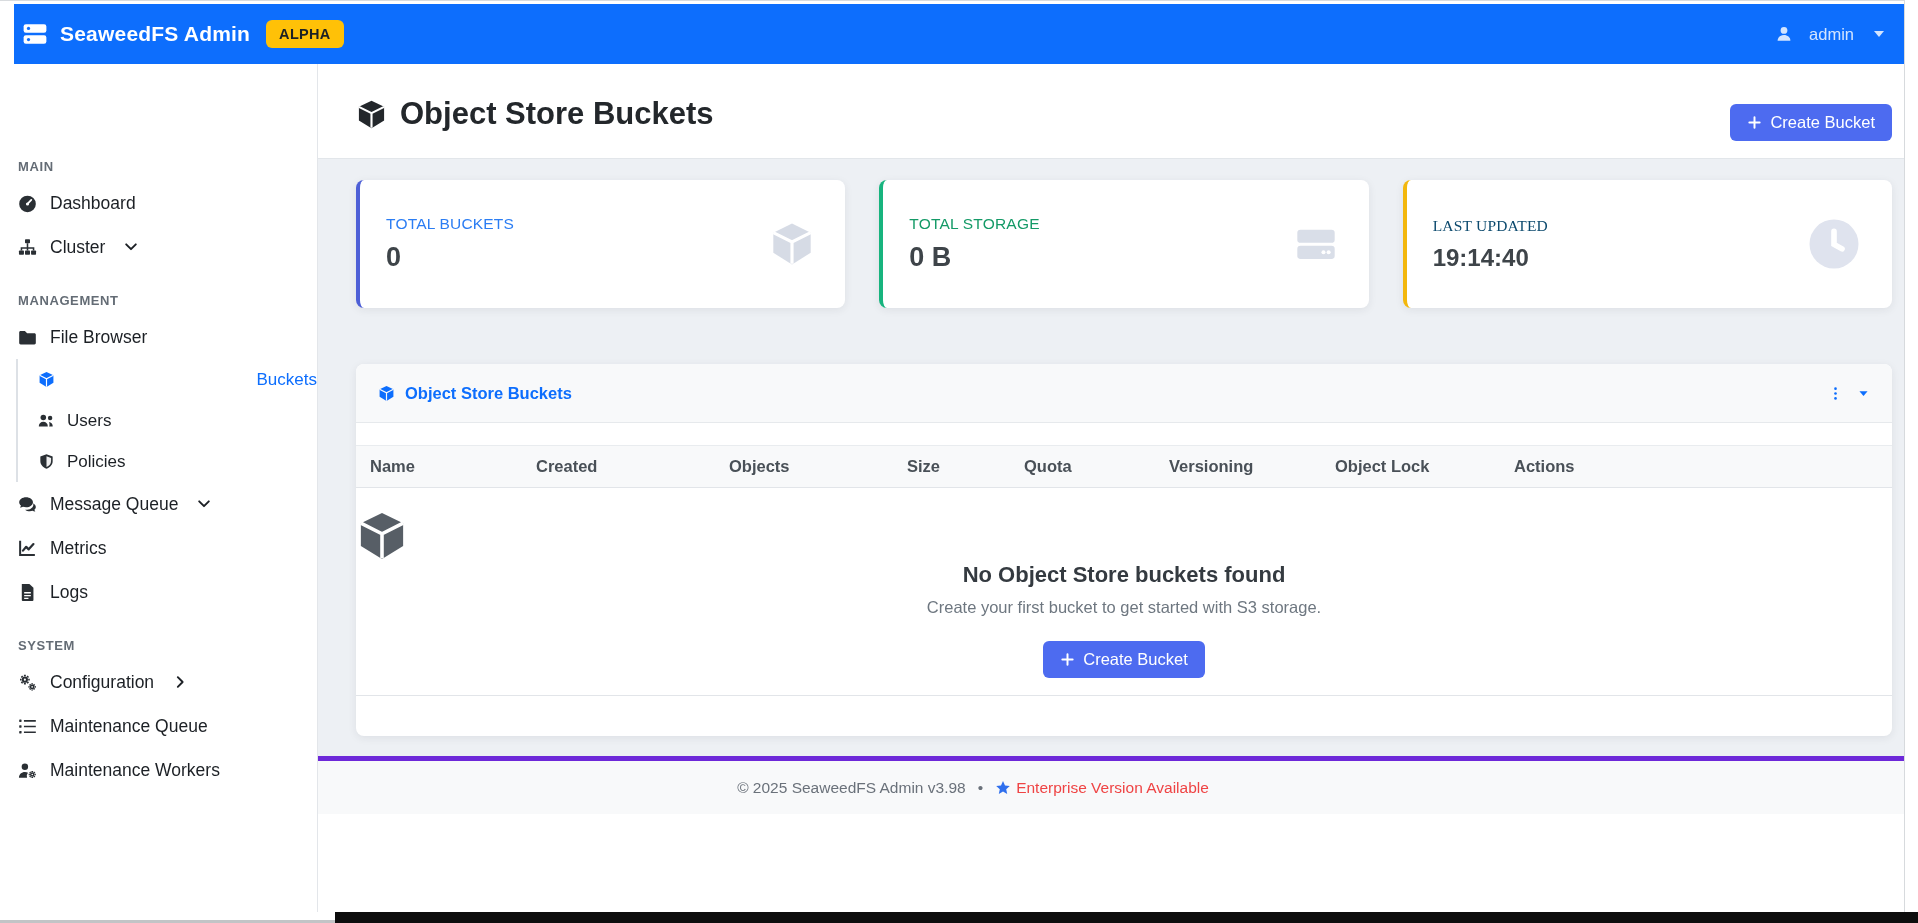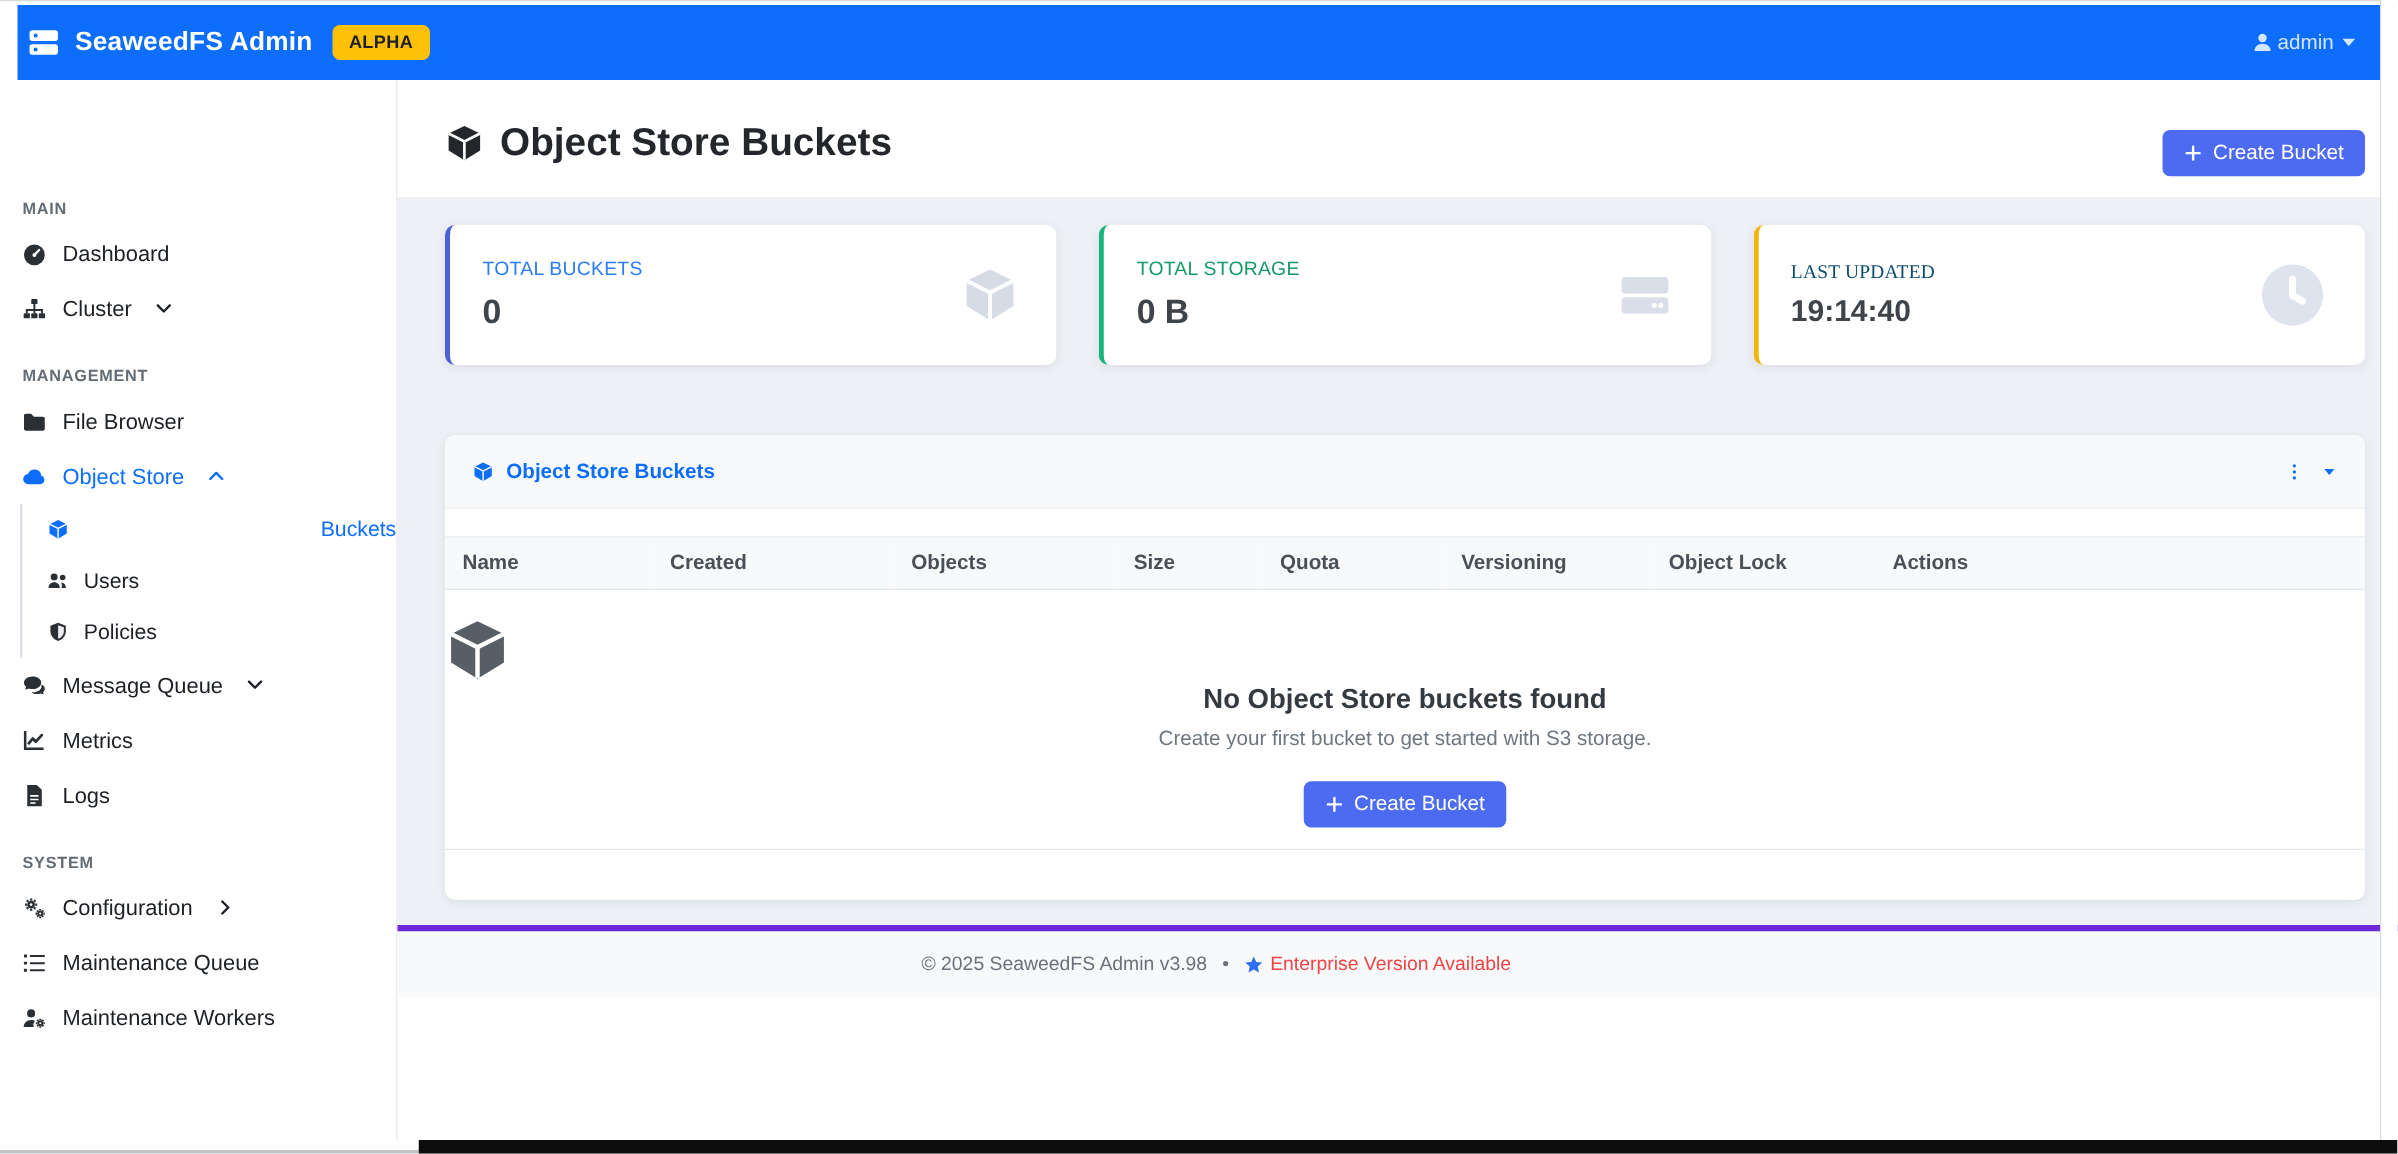--- a/index.html
+++ b/index.html
@@ -20,21 +20,21 @@
 
   
   .navbar { margin-left:14px; width:1890px; height:60px; background:#0d6efd;
     display:flex; align-items:center; padding:0 20px 0 8px; }
   .brand { display:flex; align-items:center; gap:12px; cursor:pointer; }
   .brand-icon { width:26px; height:26px; color:#ffffff; }
   .brand-text { color:#fff; font-size:21px; font-weight:bold; letter-spacing:.2px; }
   .alpha-badge { margin-left:16px; background:#ffc107; color:#1d2125; font-size:14.5px;
     font-weight:bold; padding:6px 13px; border-radius:6px; letter-spacing:.3px; }
   .nav-spacer { flex:1; }
-  .user-menu { display:flex; align-items:center; gap:3px; color:rgba(255,255,255,.82);
+  .user-menu { display:flex; align-items:center; gap:16px; color:rgba(255,255,255,.82);
     font-size:16.5px; cursor:pointer; }
   .user-menu .person { width:18px; height:18px; color:rgba(255,255,255,.82); }
   .caret-down { width:0; height:0; border-left:5.5px solid transparent; border-right:5.5px solid transparent;
     border-top:6px solid rgba(255,255,255,.82); margin-left:4px; }
 
   
   .layout { display:flex; height:848px; }
 
   
   .sidebar { width:318px; min-width:318px; background:#fff; border-right:1px solid #e3e6ea; padding-top:95px; }
@@ -60,21 +60,21 @@
   .page-title .ic { width:31px; height:31px; color:#23272b; }
 
   .btn-primary { display:inline-flex; align-items:center; gap:8px; background:#4d6bf0; color:#fff;
     border:none; border-radius:6px; font-family:inherit; font-size:16.5px; padding:9px 17px; cursor:pointer; }
   .btn-primary .plus { width:15px; height:15px; }
   .head-btn { margin-top:16px; }
 
   .band { background:#edf0f4; padding:21px 26px 20px 38px; }
 
   .stats { display:flex; gap:34px; margin-bottom:56px; }
-  .stat-card { flex:1; height:112px; background:#fff; border-radius:8px;
+  .stat-card { flex:1; height:128px; background:#fff; border-radius:8px;
     box-shadow:0 2px 8px rgba(33,40,50,.08); position:relative;
     display:flex; flex-direction:column; justify-content:center; padding:0 26px; }
   .stat-card.c1 { border-left:4px solid #4d5fd6; }
   .stat-card.c2 { border-left:4px solid #17b47e; }
   .stat-card.c3 { border-left:4px solid #f3b70c; }
   .stat-label { font-size:15.5px; margin-bottom:9px; letter-spacing:.2px; }
   .c1 .stat-label { color:#2b7df3; }
   .c2 .stat-label { color:#149a67; }
   .c3 .stat-label { color:#0c4a6e;font-family:Liberation Serif, serif; }
   .stat-value { font-size:27px; font-weight:bold; color:#3e4449; }
@@ -187,33 +187,20 @@
 
     <div class="nav-item">
       <span class="ic">
         <svg viewBox="0 0 16 16" width="19" height="19" fill="currentColor">
             <path d="M1 3.8c0-.7.5-1.2 1.2-1.2h3.6l1.9 1.9h6.1c.7 0 1.2.5 1.2 1.2v7c0 .7-.5 1.2-1.2 1.2H2.2A1.2 1.2 0 0 1 1 12.7z"></path>
           </svg>
       </span>
       <span>File Browser</span>
     </div>
 
-    <div class="nav-item active">
-      <span class="ic">
-        <svg viewBox="0 0 16 16" width="19" height="19" fill="currentColor">
-            <path d="M12.6 7.1a4.6 4.6 0 0 0-8.9-1A3.4 3.4 0 0 0 4 12.9h8.3a3 3 0 0 0 .3-5.8z"></path>
-          </svg>
-      </span>
-      <span>Object Store</span>
-      <span class="chev">
-        <svg viewBox="0 0 16 16" width="14" height="14">
-            <path fill="none" stroke="currentColor" stroke-width="2.2" stroke-linecap="round" stroke-linejoin="round" d="M2.5 10.5 8 5l5.5 5.5"></path>
-          </svg>
-      </span>
-    </div>
 
     <div class="submenu">
       <div class="subitem active">
         <span class="ic">
           <svg viewBox="0 0 16 16" width="17" height="17">
               <path fill="currentColor" d="M8 .9 14.5 4.05v7L8 15.1 1.5 11.05v-7z"></path>
               <path fill="none" stroke="#fff" stroke-width="1.1" d="M1.5 4.05 8 7.3l6.5-3.25M8 7.3v7.6"></path>
             </svg>
         </span>
         <span>Buckets</span>

